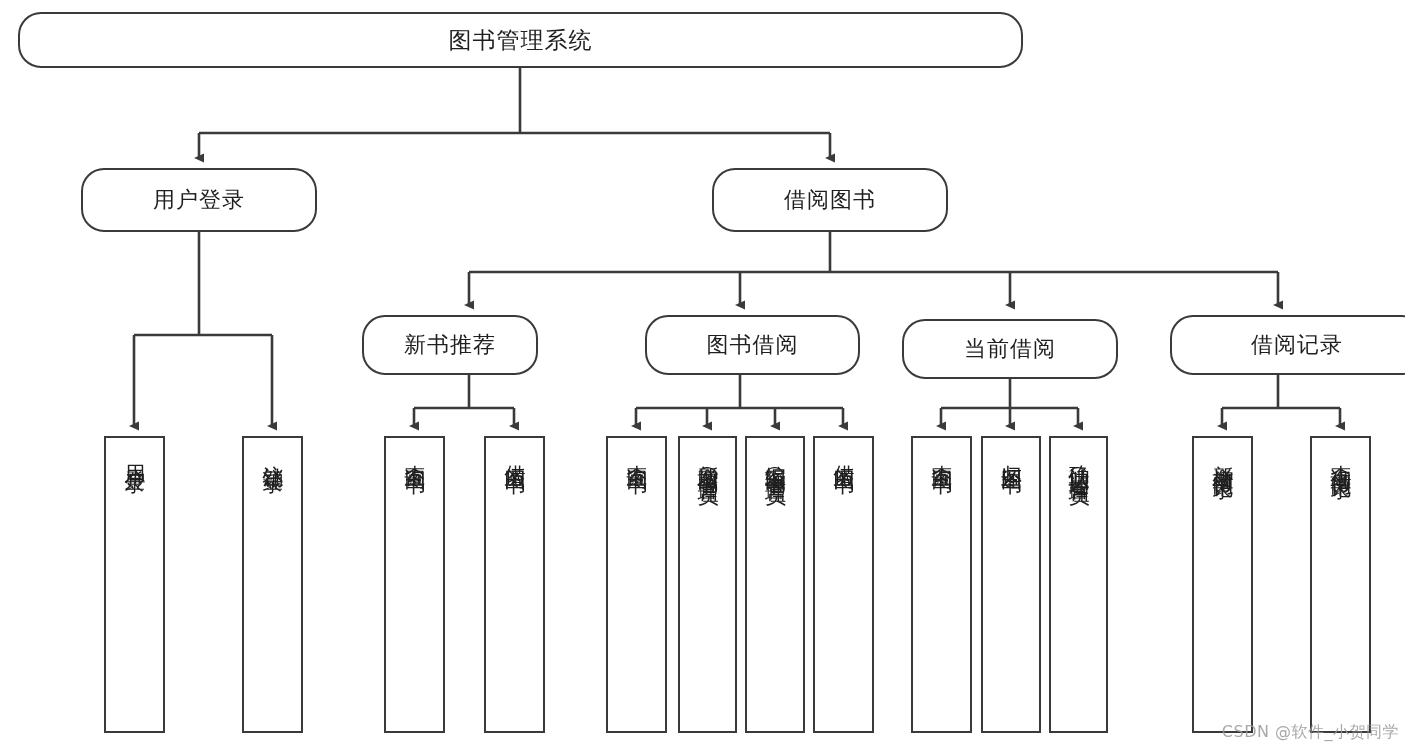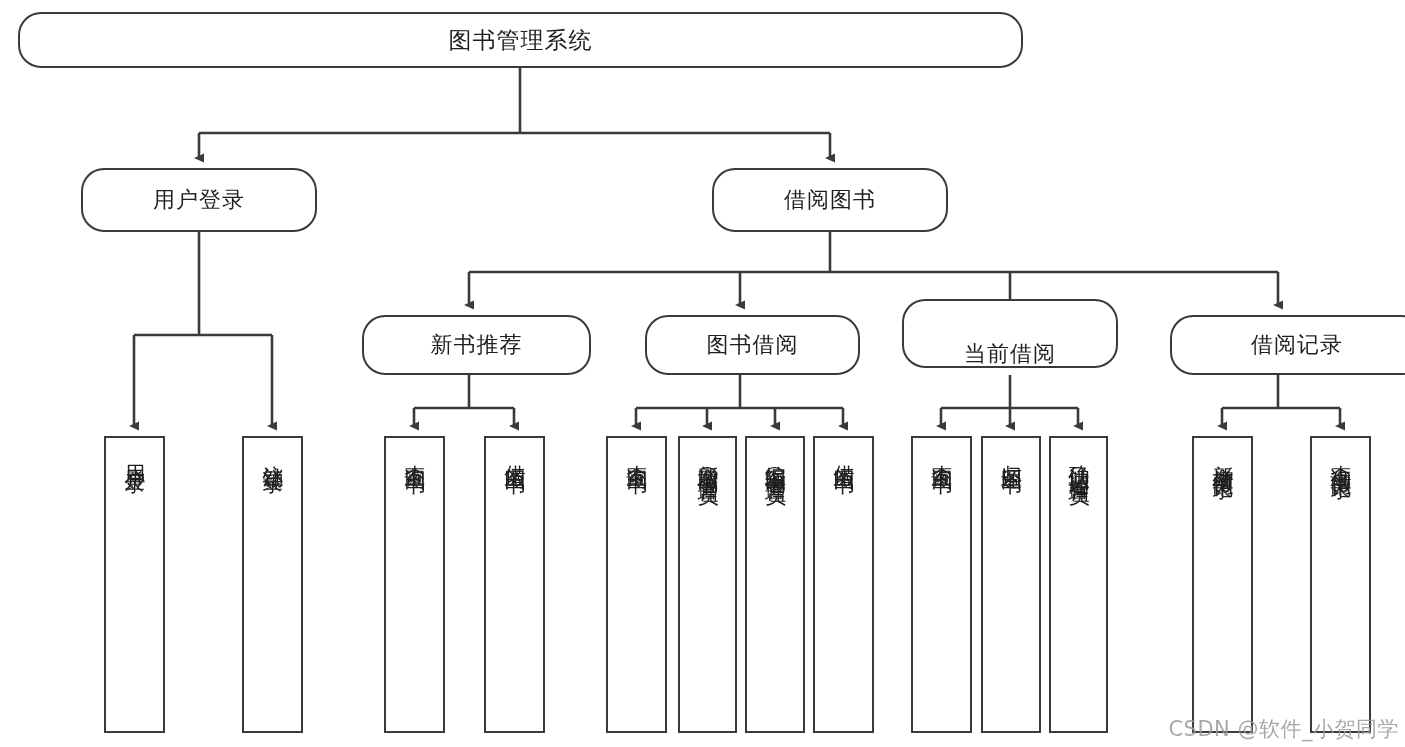--- a/index.html
+++ b/index.html
@@ -52,21 +52,21 @@
     text-orientation:upright;
     letter-spacing:3px;
     line-height:1;
     white-space:nowrap;
     display:block;
   }
   .watermark{
     position:absolute;
     right:6px;
     bottom:4px;
-    font-size:21px;
+    font-size:16px;
     color:#9a9a9a;
     opacity:.85;
     letter-spacing:.5px;
     white-space:nowrap;
     font-family:"DejaVu Sans","Liberation Sans",sans-serif;
   }
 </style>
 </head>
 <body>
 
@@ -126,27 +126,27 @@
     <span>图书管理系统</span>
   </div>
 
   <div class="node h" style="left:81px;top:168px;width:236px;height:64px;">
     <span>用户登录</span>
   </div>
   <div class="node h" style="left:712px;top:168px;width:236px;height:64px;">
     <span>借阅图书</span>
   </div>
 
-  <div class="node h" style="left:362px;top:315px;width:229px;height:60px;">
+  <div class="node h" style="left:362px;top:315px;width:176px;height:60px;">
     <span>新书推荐</span>
   </div>
   <div class="node h" style="left:645px;top:315px;width:215px;height:60px;">
     <span>图书借阅</span>
   </div>
-  <div class="node h" style="left:902px;top:299px;width:216px;height:69px;align-items:flex-end;">
+  <div class="node h" style="left:902px;top:319px;width:216px;height:60px;">
     <span>当前借阅</span>
   </div>
   <div class="node h" style="left:1170px;top:315px;width:254px;height:60px;">
     <span>借阅记录</span>
   </div>
 
   <div class="node v" style="left:104px;top:436px;width:61px;height:297px;">
     <span class="vtext">用户登录</span>
   </div>
   <div class="node v" style="left:242px;top:436px;width:61px;height:297px;">

